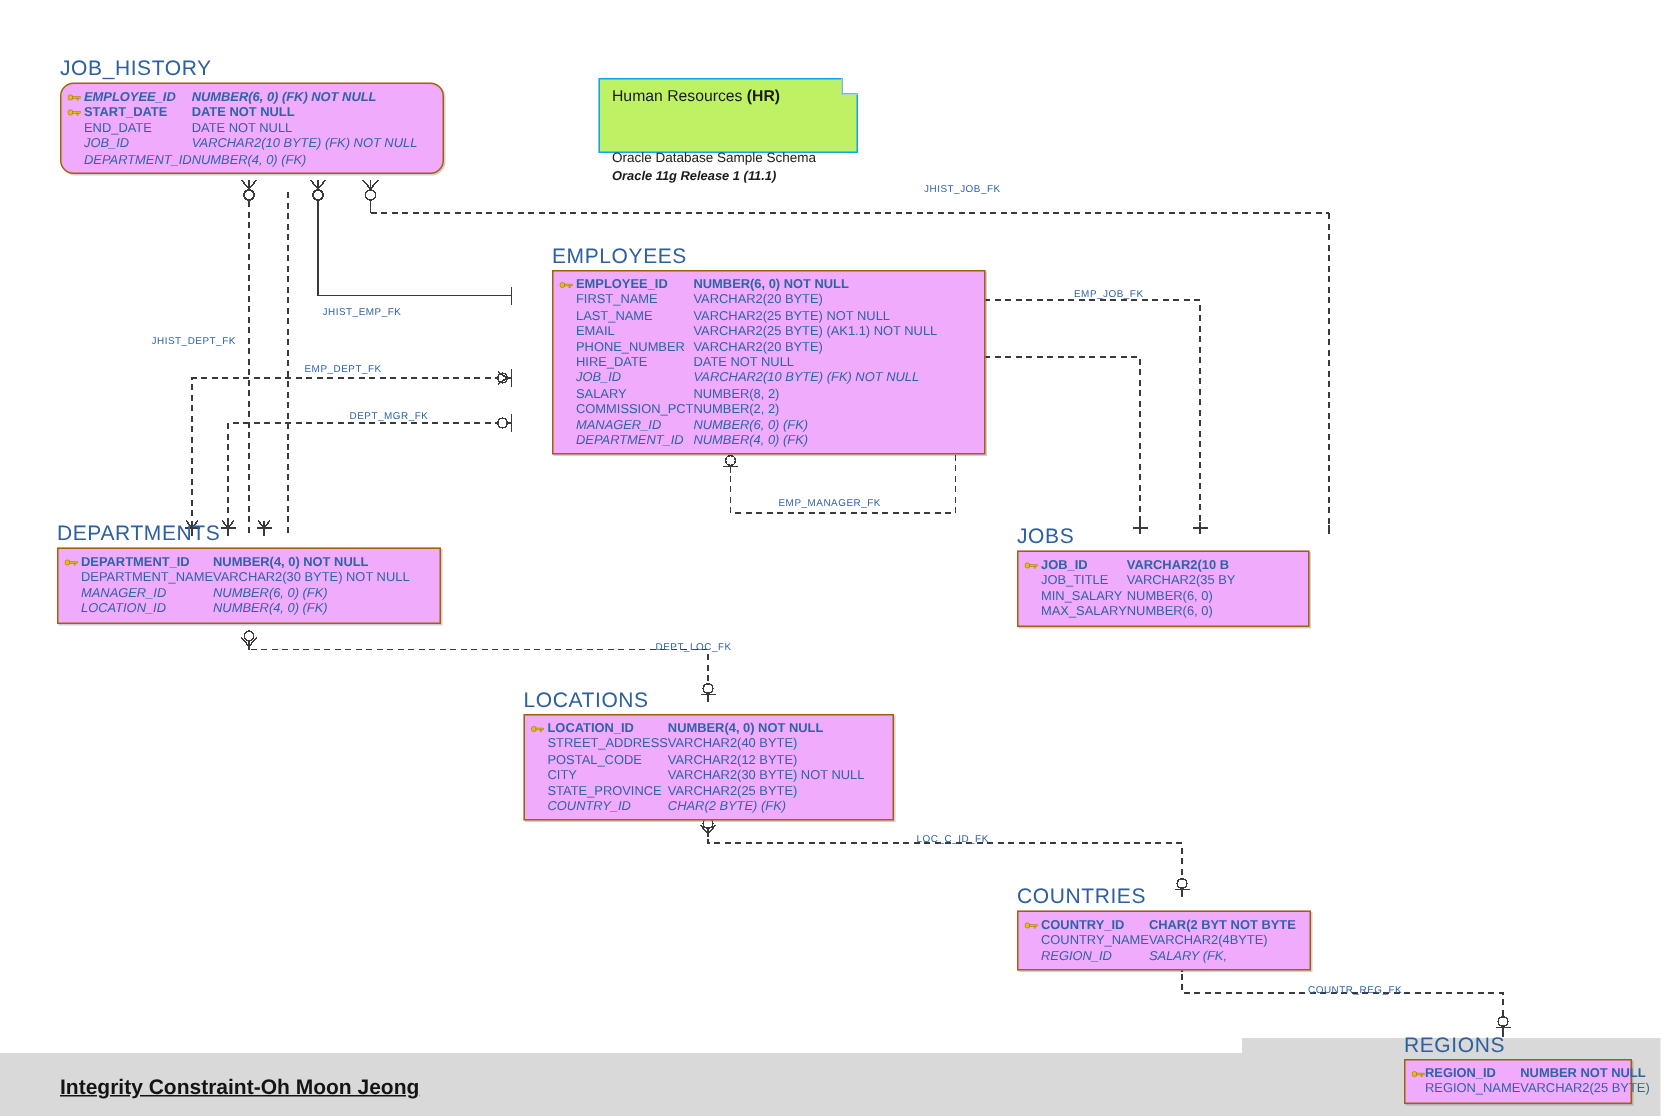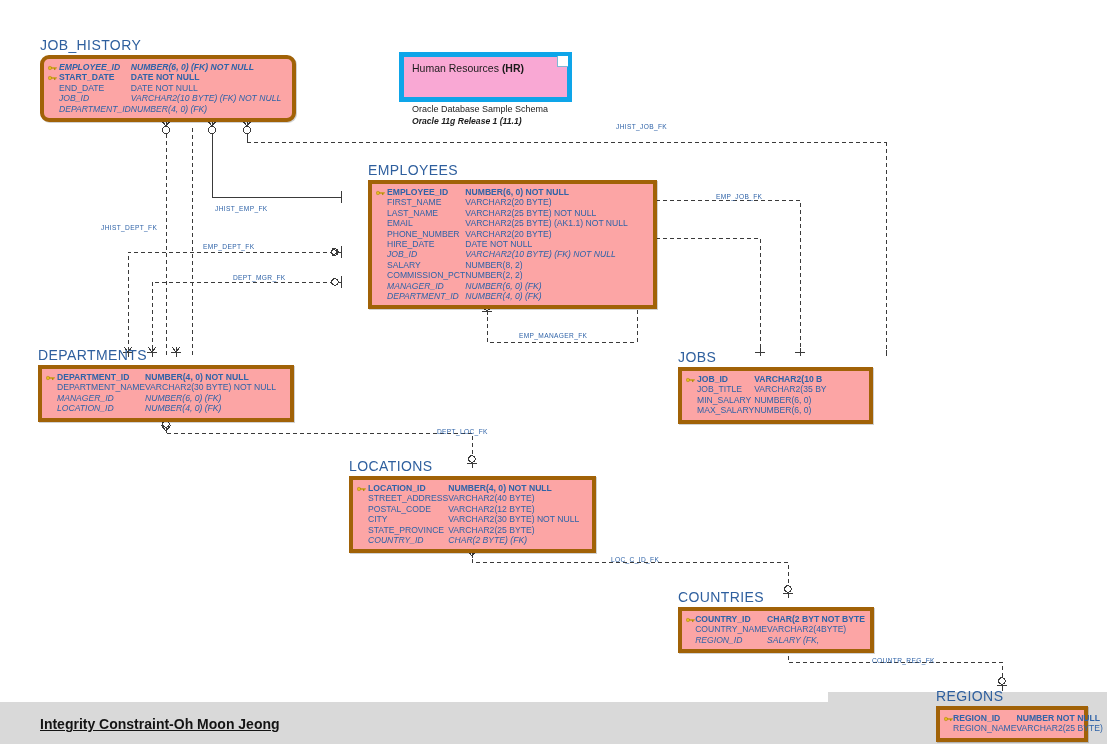--- a/index.html
+++ b/index.html
@@ -11,21 +11,21 @@
   #canvas{position:absolute;left:0;top:0;width:1107px;height:744px;}
   svg.wires{position:absolute;left:0;top:0;width:1107px;height:744px;pointer-events:none;}
 
   
   .entity{position:absolute;}
   .entity .ename{
     font-size:14px;letter-spacing:.4px;color:#2e5f9e;
     margin-bottom:2px;white-space:nowrap;font-weight:400;
   }
   .ebox{
-    border:4px solid #a16207;background:#fca5a5;
+    border:1px solid #a16207;background:#f0abfc;
     padding:3px 5px 4px 4px;box-sizing:border-box;
     box-shadow:1px 1px 0 rgba(0,0,0,.18);
   }
   .ebox.rounded{border-radius:9px;}
   table.cols{border-collapse:collapse;}
   table.cols td{
     font-size:8.6px;line-height:10.4px;color:#2f63a8;
     padding:0 0 0 0;white-space:nowrap;vertical-align:top;
     font-family:"Liberation Sans","DejaVu Sans",sans-serif;
   }
@@ -40,21 +40,21 @@
   .clip-right{overflow:hidden;}
 
   
   .rel{
     position:absolute;font-size:6.6px;letter-spacing:.35px;
     color:#2f63a8;white-space:nowrap;font-family:"Liberation Sans","DejaVu Sans",sans-serif;
   }
 
   
   .note{
-    position:absolute;background:#f9a8d4;border:5px solid #0ea5e9;
+    position:absolute;background:#bef264;border:1px solid #0ea5e9;
     padding:5px 8px 6px 8px;box-sizing:border-box;
   }
   .note .l1{font-size:10.5px;color:#1b1b1b;line-height:13px;white-space:nowrap;}
   .note .l1 b{font-weight:bold;}
   .note .l2{font-size:9px;color:#1b1b1b;line-height:12px;white-space:nowrap;margin-top:28px;}
   .note .l3{font-size:8.6px;color:#1b1b1b;line-height:12px;font-style:italic;font-weight:bold;white-space:nowrap;}
   .note .fold{
     position:absolute;right:-1px;top:-1px;width:10px;height:10px;
     background:#ffffff;border-left:1px solid #7fb6d6;border-bottom:1px solid #7fb6d6;
   }

